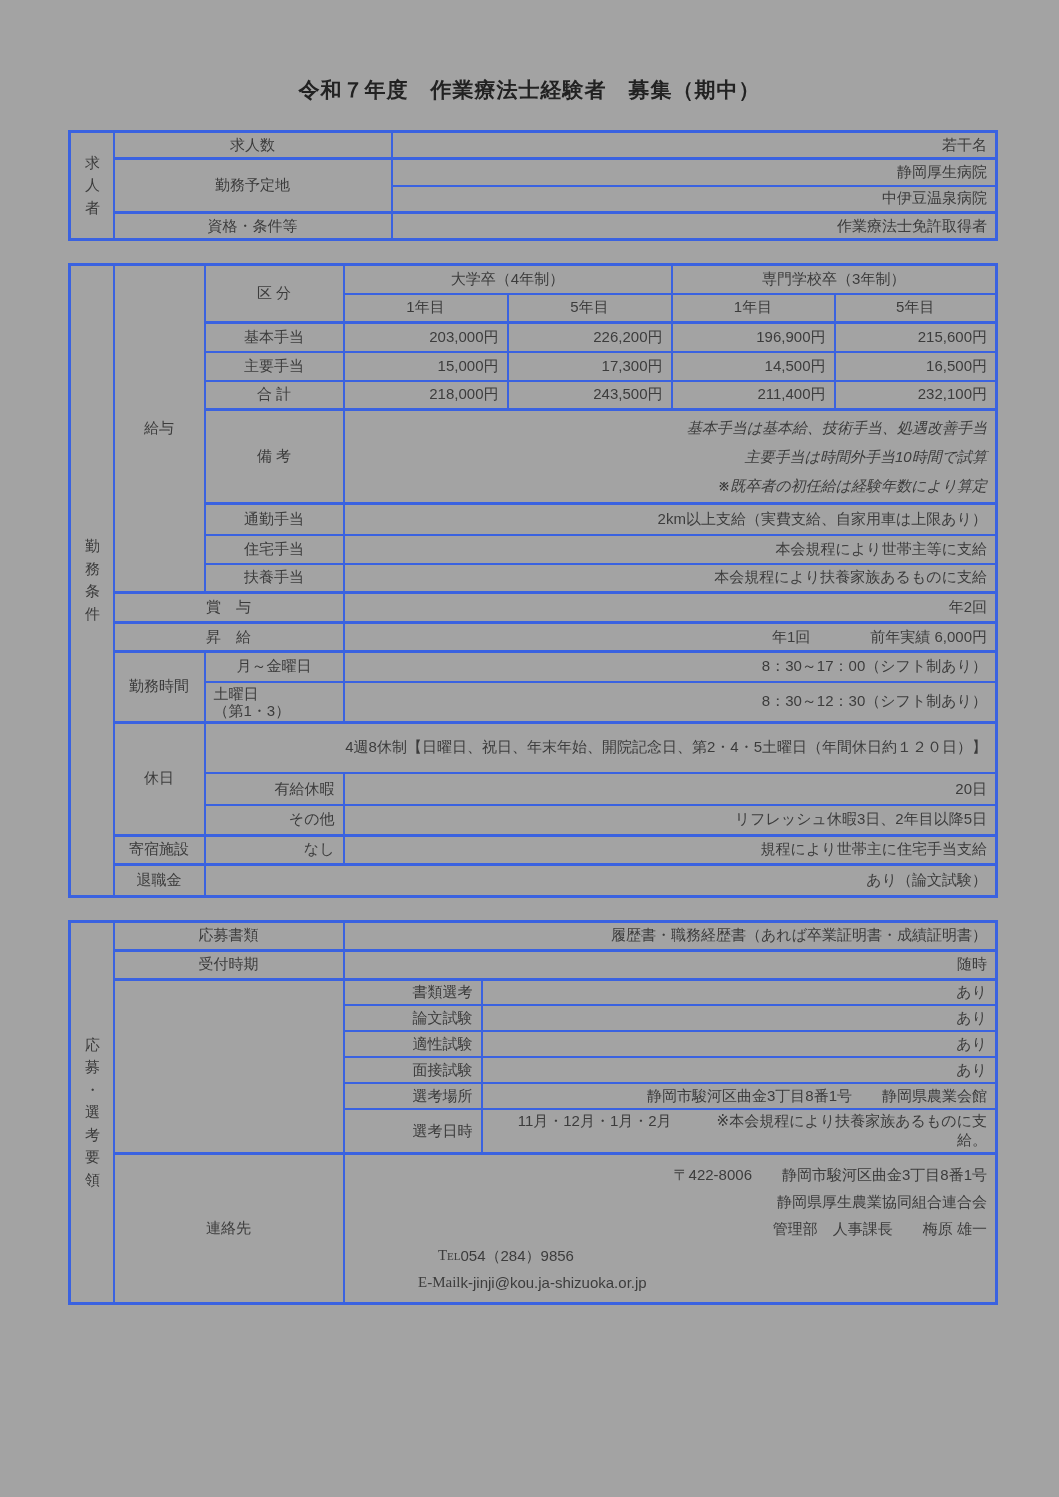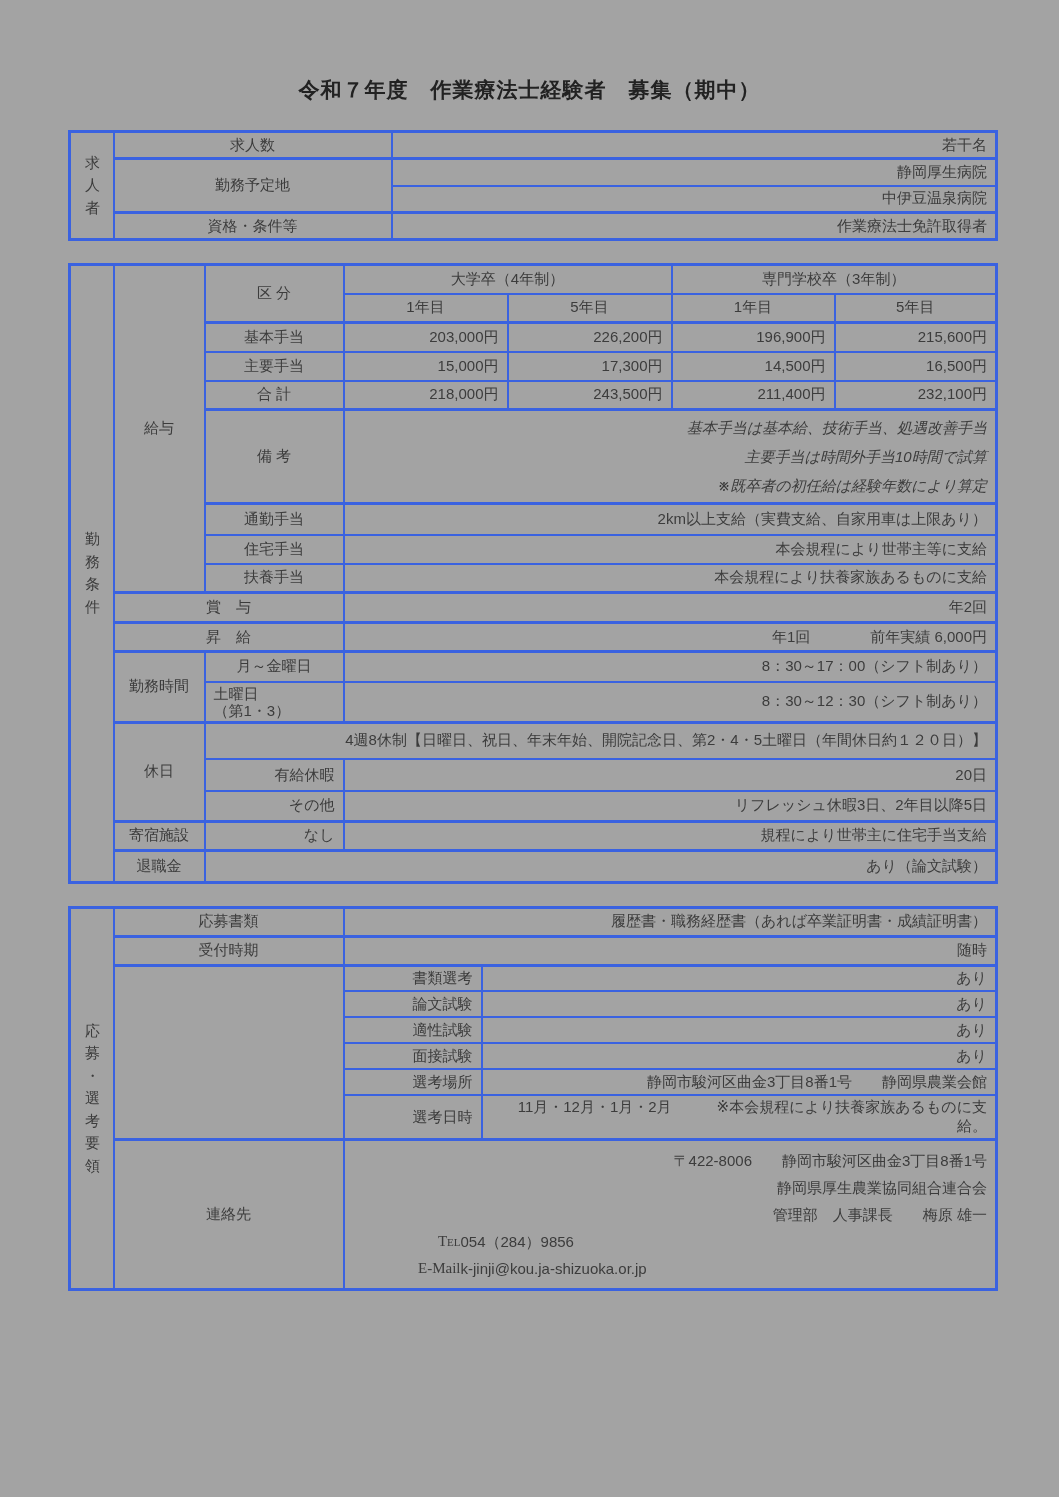--- a/index.html
+++ b/index.html
@@ -27,21 +27,21 @@
   td.l { text-align:right; }
   td.num { text-align:right; padding-right:10px; }
   td.vcell { border-right-width:3px; text-align:center; padding:2px 0; }
   tr.gs td { border-top-width:3px; }
   .vtext {
     display:inline-block; width:1.1em; word-break:break-all; line-break:anywhere;
     line-height:1.5; text-align:right; font-size:15px;
   }
   .r27 td{height:27px} .r29 td{height:29px} .r31 td{height:31px}
   .r30 td{height:30px} .r28 td{height:32px} .r26 td{height:26px}
-  .r36 td{height:36px} .r35 td{height:37px} .r89 td{height:89px}
+  .r36 td{height:36px} .r35 td{height:51px} .r89 td{height:89px}
   .r148 td{height:148px}
   .remarks div { line-height:29px;font-style:italic; }
   .two-line { line-height:17px; text-align:left; }
   .contact { padding:4px 0; }
   .contact > div { line-height:27px; }
   .ct-row { display:flex; }
   .ct-lab { width:108px; flex:none;font-family:Liberation Serif, serif; }
   .sc { font-variant:small-caps; }
 </style>
 </head>

